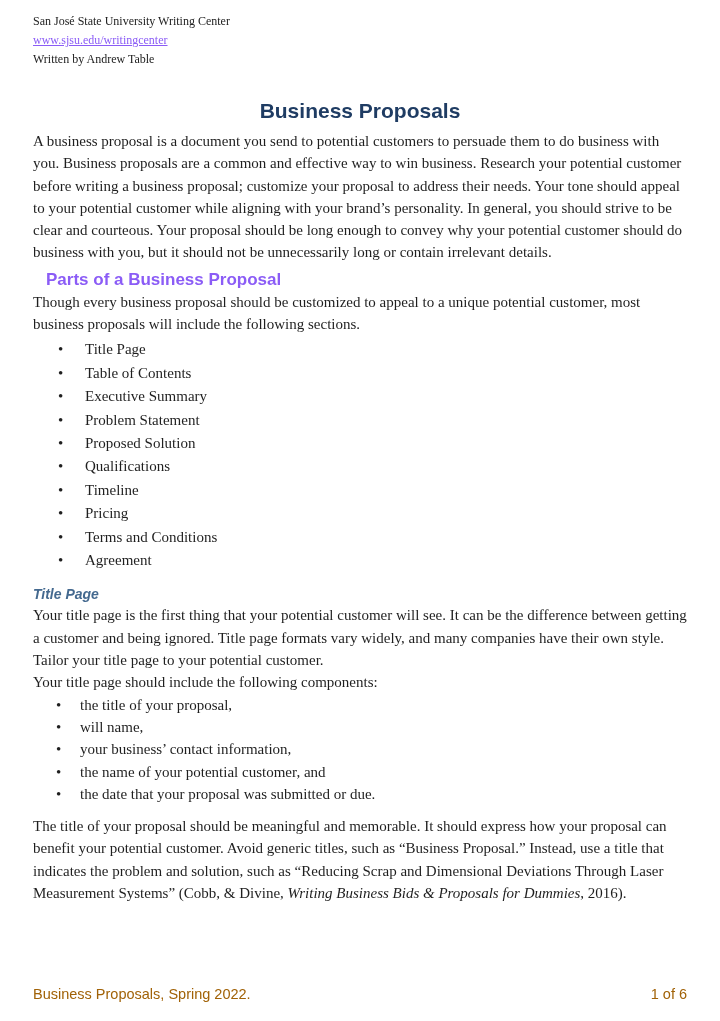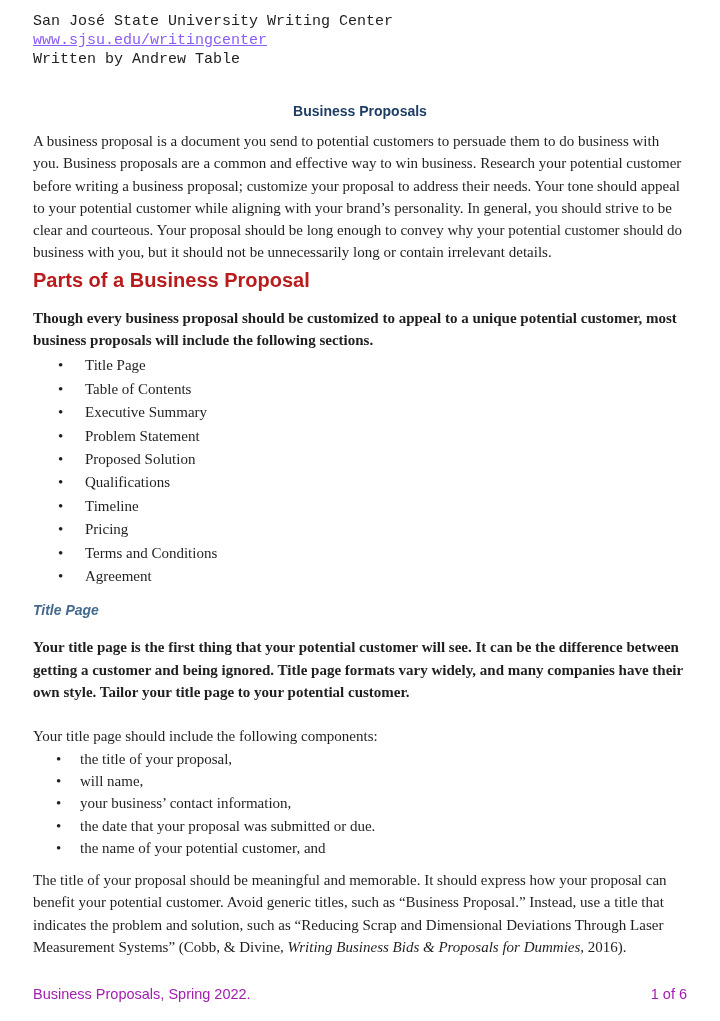--- a/index.html
+++ b/index.html
@@ -10,48 +10,49 @@
     height: 1021px;
     background: #ffffff;
     font-family: "Liberation Serif", serif;
     font-size: 15px;
     line-height: 22.3px;
     color: #1f1f1f;
     padding: 12px 33px 0 33px;
     overflow: hidden;
   }
   .header {
-    font-family: Liberation Mono, monospace;
-    font-size: 15px;
+    font-family: Liberation Serif, serif;
+    font-size: 12px;
     line-height: 19px;
     color: #222222;
   }
   .header a {
     color: #8b5cf6;
     text-decoration: underline;
     cursor: pointer;
     margin-top: 16px;
   }
   .doc-title {
     margin-top: 28px;
     text-align: center;
     font-family: "Liberation Sans", sans-serif;
     font-weight: bold;
-    font-size: 14px;
+    font-size: 21px;
     line-height: 28px;
     color: #1f3c63;
   }
   .intro { margin-top: 5px; }
   .h2 {
     margin-top: 5px;
     font-family: "Liberation Sans", sans-serif;
     font-weight: bold;
-    font-size: 20px;
+    font-size: 17px;
     line-height: 22px;
-    color: #b91c1c;
+    color: #8b5cf6;
+    margin-left: 13px;
   }
   .h3 {
     margin-top: 13px;
     font-family: "Liberation Sans", sans-serif;
     font-weight: bold;
     font-style: italic;
     font-size: 14px;
     line-height: 19px;
     color: #44698f;
   }
@@ -75,34 +76,34 @@
     line-height: 22.3px;
     font-family: Liberation Serif, serif;
   }
   .list-2 li::before {
     content: "\2022";
     position: absolute;
     left: 23px;
     top: 0;
     font-size: 15px;
   }
-  .para { margin-top: 16px; font-weight: bold; }
-  .gap-para { margin-top: 22px; }
+  .para { margin-top: 0; }
+  .gap-para { }
   .closing { margin-top: 10px; }
   .closing em { font-style: italic; margin-top: 36px; }
   .footer {
     position: absolute;
     left: 33px;
     right: 33px;
     top: 983px;
     display: flex;
     justify-content: space-between;
     font-family: "Liberation Sans", sans-serif;
     font-size: 14.5px;
-    color: #a21caf;
+    color: #a16207;
   }
 </style>
 </head>
 <body>
 
 <div class="page">
 
   <div class="header">
     <div>San José State University Writing Center</div>
     <div><a href="www.sjsu.edu/writingcenter">www.sjsu.edu/writingcenter</a></div>
@@ -133,22 +134,22 @@
   <div class="h3">Title Page</div>
 
   <p class="para">Your title page is the first thing that your potential customer will see. It can be the difference between getting a customer and being ignored. Title page formats vary widely, and many companies have their own style. Tailor your title page to your potential customer.</p>
 
   <p class="gap-para">Your title page should include the following components:</p>
 
   <ul class="list-2">
     <li>the title of your proposal,</li>
     <li>will name,</li>
     <li>your business’ contact information,</li>
+    <li>the name of your potential customer, and</li>
     <li>the date that your proposal was submitted or due.</li>
-    <li>the name of your potential customer, and</li>
   </ul>
 
   <p class="gap-para closing"><span>The title of your proposal should be meaningful and memorable. It should express how your proposal can benefit your potential customer. Avoid generic titles, such as “Business Proposal.” Instead, use a title that indicates the problem and solution, such as “Reducing Scrap and Dimensional Deviations Through Laser Measurement Systems” (Cobb, &amp; Divine, </span><em>Writing Business Bids &amp; Proposals for Dummies</em><span>, 2016).</span></p>
 
   <div class="footer">
     <span>Business Proposals, Spring 2022.</span>
     <span>1 of 6</span>
   </div>
 
 </div>

